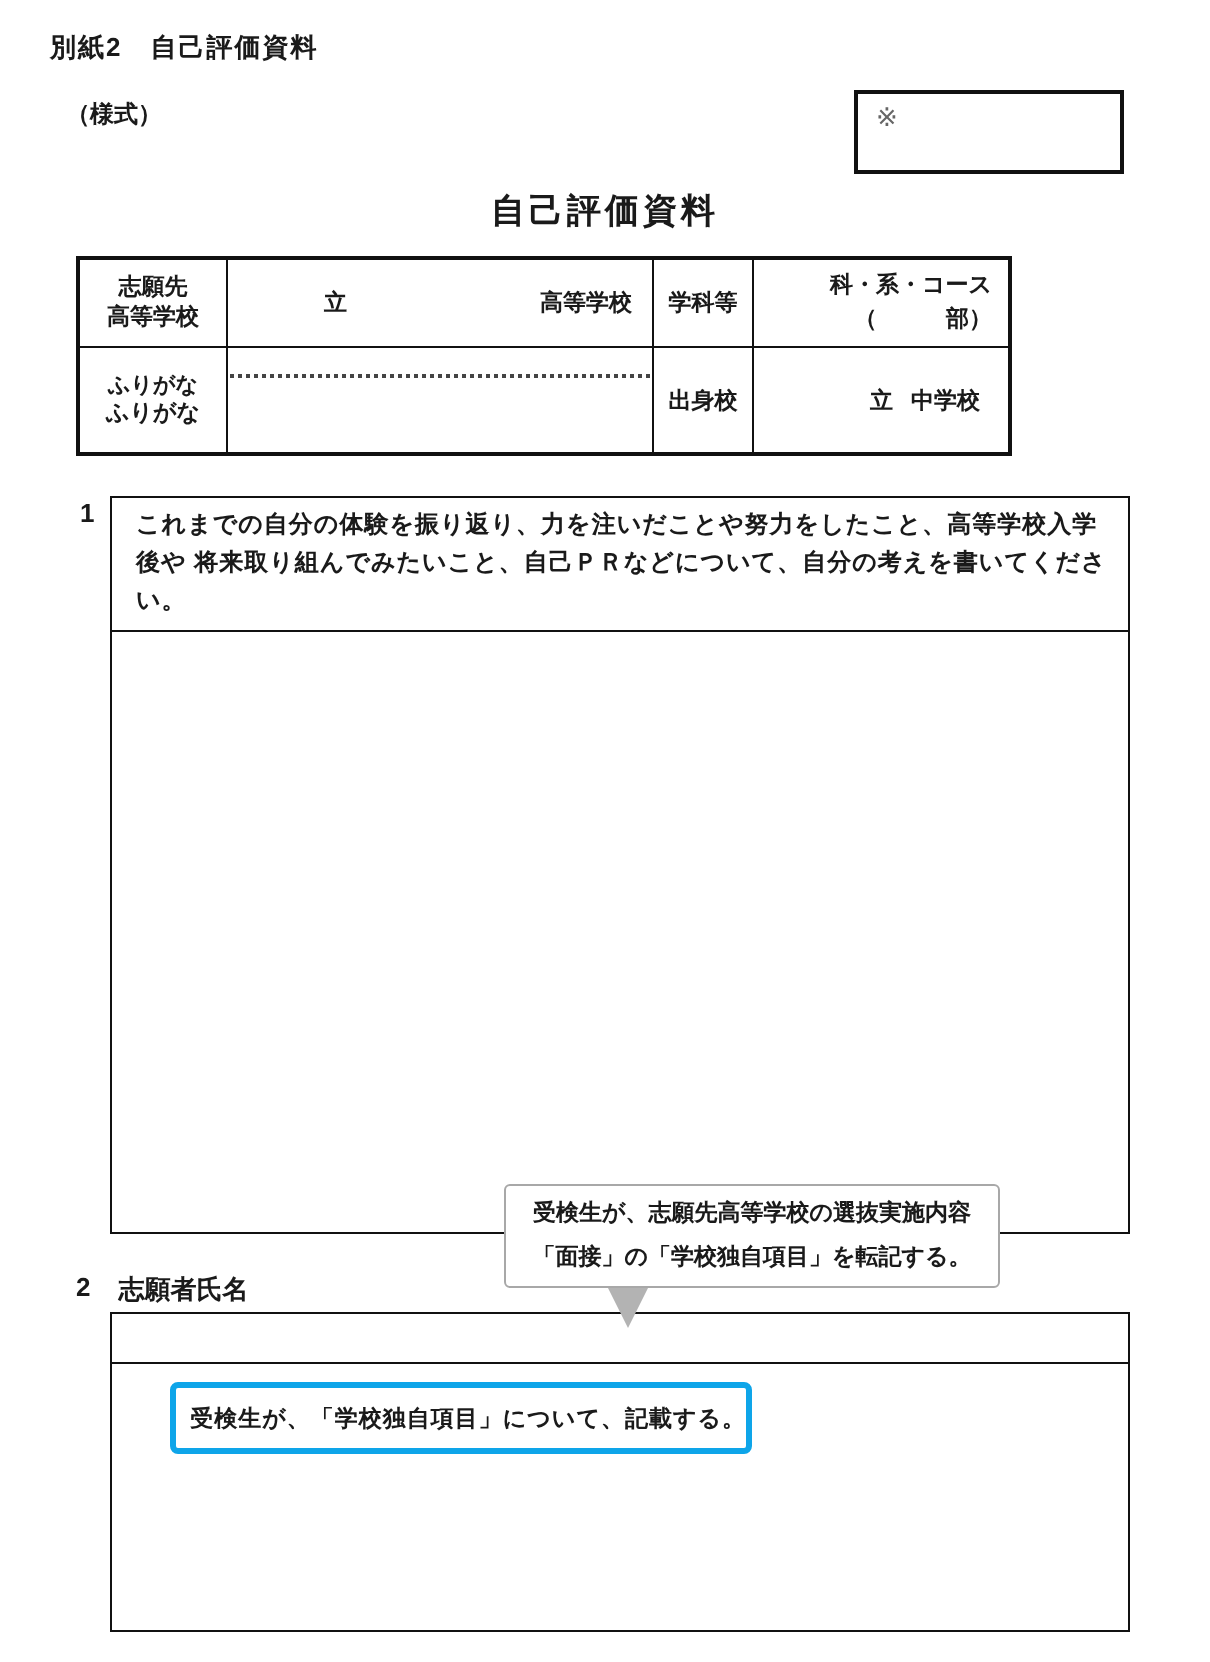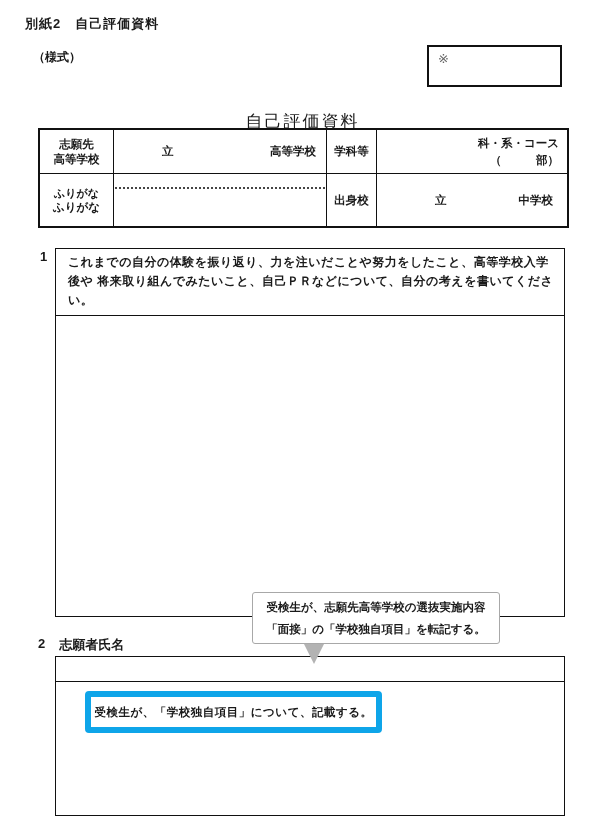--- a/index.html
+++ b/index.html
@@ -5,25 +5,25 @@
   html,body { margin:0; padding:0; background:#ffffff; }
   .page {
     position:relative; width:605px; height:831px; background:#ffffff;
     font-family:"Liberation Sans","DejaVu Sans",sans-serif;
     color:#1a1a1a; overflow:hidden;
   }
   .attachment { position:absolute; left:25px; top:15px; font-size:13px; font-weight:700; letter-spacing:1px; }
   .format { position:absolute; left:33px; top:49px; font-size:12px; font-weight:600; }
   .note-box { position:absolute; left:427px; top:45px; width:131px; height:38px; border:2px solid #111; background:#fff; }
   .note-mark { display:block; padding:4px 0 0 9px; color:#666; font-size:13px; }
-  .doc-title { position:absolute; left:0; right:0; top:94px; text-align:center; font-size:17px; font-weight:400; letter-spacing:2px;margin-top:16px; }
+  .doc-title { position:absolute; left:0; right:0; top:94px; text-align:center; font-size:17px; font-weight:700; letter-spacing:2px; }
 
   
   .applicant-table {
-    position:absolute; left:38px; top:128px; width:531px; height:100px;
+    position:absolute; left:38px; top:128px; width:468px; height:100px;
     display:grid; grid-template-columns:74px 213px 50px 1fr; grid-template-rows:44px 1fr;
     border:2px solid #111; box-sizing:border-box; background:#fff;
   }
   .cell { border-right:1px solid #111; border-bottom:1px solid #111; display:flex; align-items:center; justify-content:center; box-sizing:border-box; font-size:11.5px; font-weight:600; }
   .cell.last-col { border-right:none; }
   .cell.last-row { border-bottom:none; }
   .cell .stack { display:flex; flex-direction:column; align-items:center; line-height:15px; }
   .cell.value-between { justify-content:space-between; padding:0 10px 0 48px; }
   .cell.value-between2 { justify-content:space-between; padding:0 14px 0 58px; }
   .cell.dept-value { flex-direction:column; align-items:flex-end; justify-content:center; padding-right:8px; line-height:17px; }
@@ -51,22 +51,22 @@
   
   .sec2-heading { position:absolute; left:38px; top:636px; font-size:13px; font-weight:700; display:flex; }
   .sec2-heading .num { margin-right:14px; }
   .sec2-box { position:absolute; left:55px; top:656px; width:510px; height:160px; border:1.5px solid #111; box-sizing:border-box; background:#fff; display:flex; flex-direction:column; }
   .sec2-toprow { height:24px; border-bottom:1px solid #111; }
   .sec2-writing { flex:1; }
 
   
   .callout-describe {
     position:absolute; left:85px; top:691px; width:285px; height:30px; z-index:5;
-    background:#fff; border:6px solid #0ea5e9; border-radius:4px;
-    display:flex; align-items:center; justify-content:center;
+    background:#fff; border:3px solid #0ea5e9; border-radius:4px;
+    display:flex; align-items:center; justify-content:flex-end;
     font-size:11.5px; font-weight:600; letter-spacing:0.5px;
   }
 </style>
 </head>
 <body>
 
 <div class="page">
 
   <div class="attachment">別紙2　自己評価資料</div>
   <div class="format">（様式）</div>

